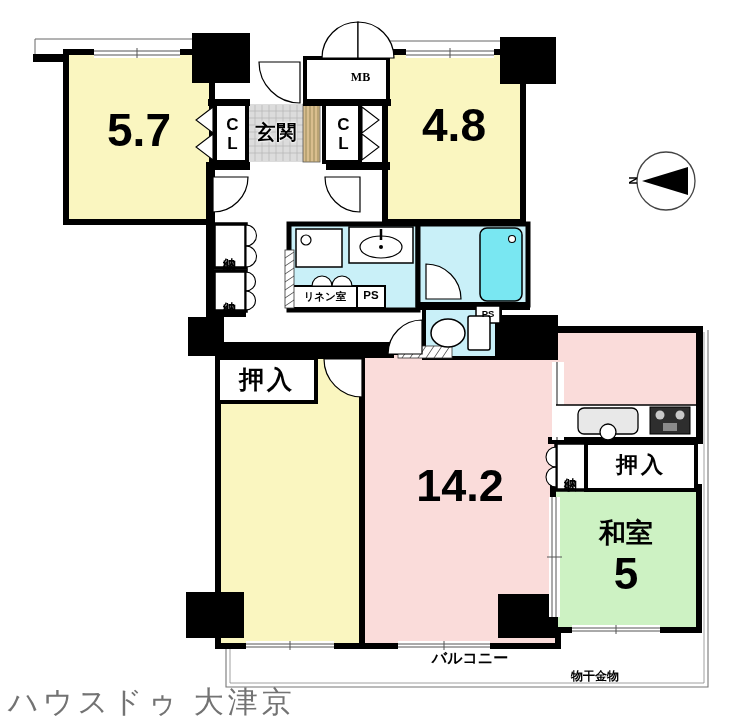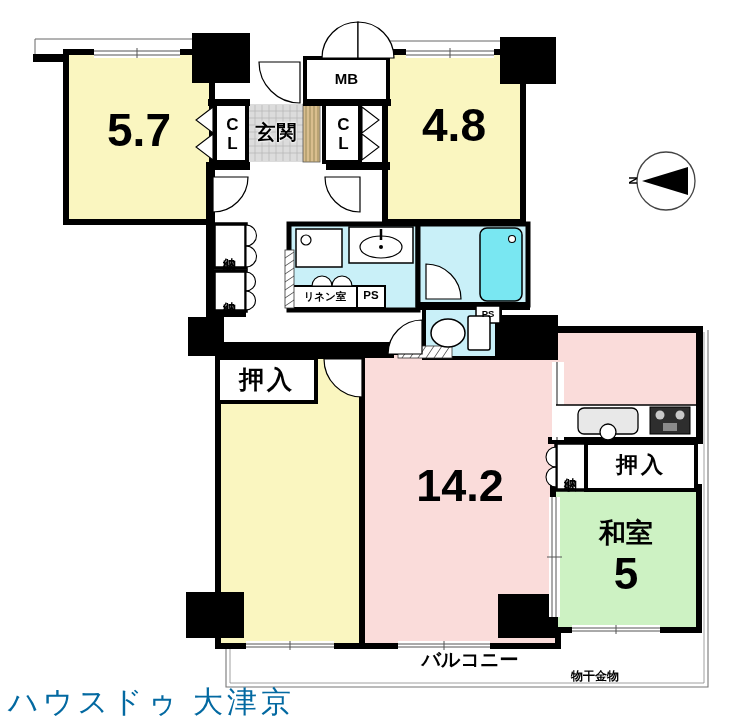--- a/index.html
+++ b/index.html
@@ -169,29 +169,29 @@
     <polygon points="642,181 688,167 688,195" fill="#000"></polygon>
   </g>
 </svg>
 
 <div class="lbl" style="left:66px;top:107px;width:146px;font-size:46px;">5.7</div>
 <div class="lbl" style="left:385px;top:102px;width:138px;font-size:46px;">4.8</div>
 <div class="lbl" style="left:362px;top:463px;width:196px;font-size:45px;">14.2</div>
 <div class="lbl" style="left:553px;top:520px;width:146px;font-size:27px;">和室</div>
 <div class="lbl" style="left:553px;top:552px;width:146px;font-size:44px;">5</div>
 <div class="lbl halo" style="left:248px;top:122px;width:57px;font-size:20px;letter-spacing:1px;">玄関</div>
-<div class="lbl" style="left:305px;top:71px;width:83px;font-size:15px;">MB</div>
+<div class="lbl" style="left:319px;top:71px;width:83px;font-size:12px;font-family:Liberation Serif, serif;">MB</div>
 <div class="lbl vert" style="left:224px;top:109px;height:50px;font-size:17px;">CL</div>
 <div class="lbl vert" style="left:335px;top:109px;height:50px;font-size:17px;">CL</div>
 <div class="lbl vert" style="left:223px;top:229px;height:38px;font-size:13px;">収納</div>
 <div class="lbl vert" style="left:223px;top:275px;height:34px;font-size:13px;">収納</div>
 <div class="lbl vert" style="left:564px;top:450px;height:36px;font-size:13px;">収納</div>
 <div class="lbl" style="left:218px;top:367px;width:98px;font-size:25px;letter-spacing:3px;">押入</div>
 <div class="lbl" style="left:586px;top:454px;width:110px;font-size:22px;letter-spacing:3px;">押入</div>
 <div class="lbl" style="left:293px;top:291px;width:64px;font-size:10.5px;">リネン室</div>
 <div class="lbl" style="left:357px;top:290px;width:28px;font-size:11.5px;">PS</div>
 <div class="lbl" style="left:476px;top:309px;width:24px;font-size:9.5px;">PS</div>
-<div class="lbl" style="left:405px;top:650px;width:130px;font-size:19px;">バルコニー</div>
+<div class="lbl" style="left:405px;top:650px;width:130px;font-size:15px;">バルコニー</div>
 <div class="lbl" style="left:560px;top:670px;width:70px;font-size:12px;">物干金物</div>
 <div class="lbl compass-n" style="left:626px;top:175px;width:14px;font-size:11px;">N</div>
-<div class="watermark" style="left: 8px; top: 682px; font-size: 30px; letter-spacing: 4px; color: #0369a1; font-family: Liberation Serif, serif;">ハウスドゥ 大津京</div>
+<div class="watermark" style="left: 8px; top: 682px; font-size: 30px; letter-spacing: 4px; color: #737373;">ハウスドゥ 大津京</div>
 
 </div>
 
 </body></html>

